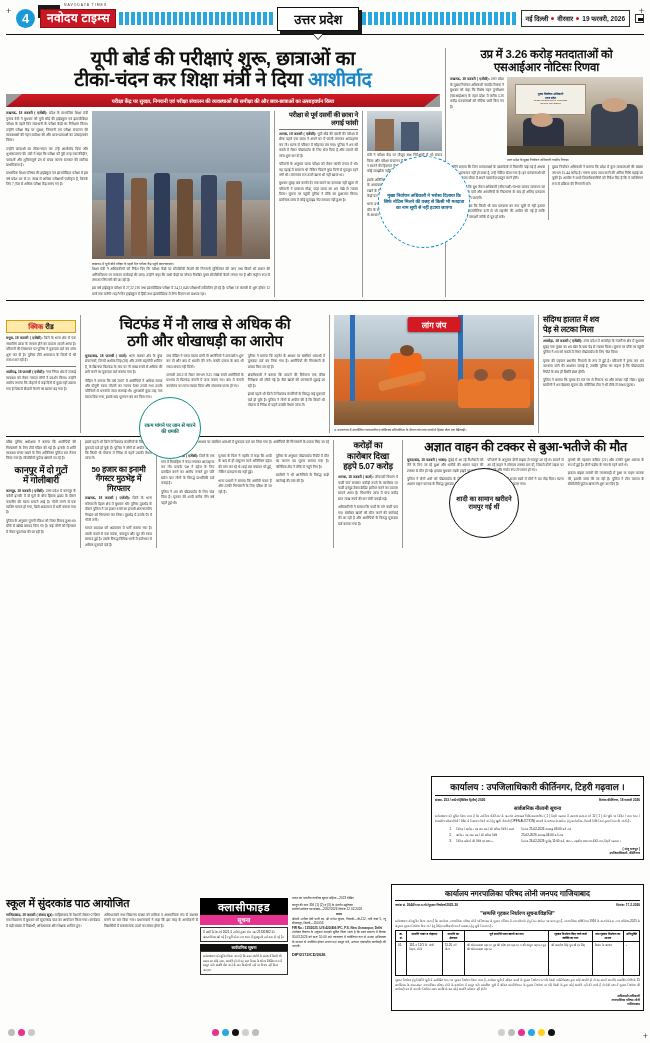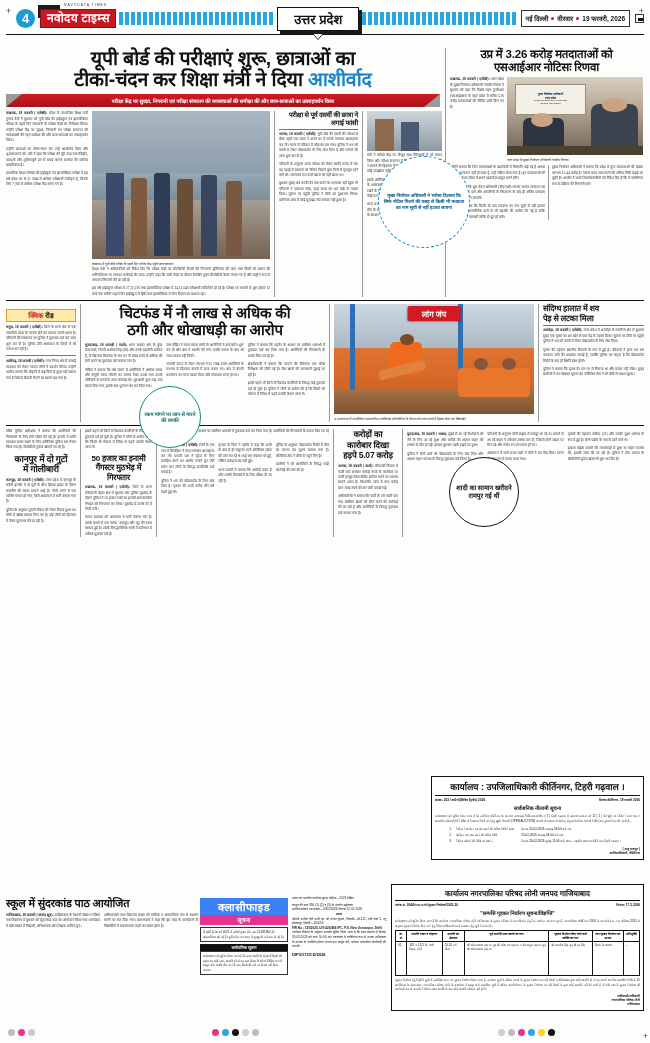--- a/index.html
+++ b/index.html
@@ -128,21 +128,21 @@
   .ad-sub { text-align:center; font-weight:bold; font-size:5.2px; margin:2px 0; }
   .ad-meta { display:flex; justify-content:space-between; font-size:3.2px; font-weight:bold;}
   .ad-p { font-size:3px; line-height:1.5; text-align:justify; color:#222; }
   .ad-tbl { width:100%; border-collapse:collapse; font-size:3px; margin:2px 0;}
   .ad-tbl td, .ad-tbl th { border:0.6px solid #111; padding:1px 2px; vertical-align:top; }
   .ad-sign { text-align:right; font-size:3.2px; font-weight:bold; line-height:1.4; margin-top:2px;}
   .ad-code { font-size:4px; font-weight:bold; margin-top:3px; }
 
   
   .classified-head {
-    background:#3b82f6; color:#fff; font-weight:bold; font-size:11px;
+    background:#000000; color:#fff; font-weight:bold; font-size:11px;
     text-align:center; padding:1px 0; letter-spacing:0.5px;
   }
   .classified-sub {
     background:#e5338f; color:#fff; font-weight:bold; font-size:6px;
     text-align:center; padding:1px 0;
   }
   .cls-block { border:0.8px solid #333; padding:2px; margin-top:2px; font-size:3px; line-height:1.5;}
   .cls-title { background:#111; color:#fff; text-align:center; font-size:4px; font-weight:bold; padding:1px;}
 
   
@@ -291,21 +291,21 @@
           <p class="body-txt" style="margin:0;padding-left:3px;">मुख्य निर्वाचन अधिकारी ने बताया कि प्रदेश में कुल मतदाताओं की संख्या लगभग 15.44 करोड़ है। गणना प्रपत्र जमा करने की अंतिम तिथि बढ़ाई जा चुकी है। आयोग ने सभी जिलाधिकारियों को निर्देश दिए हैं कि वे व्यक्तिगत रूप से प्रक्रिया की निगरानी करें।</p>
         </div>
       </div>
 
       <div class="callout dashed" style="left:-68px;top:108px;width:92px;height:92px;font-size:4.6px;">मुख्य निर्वाचन अधिकारी ने भरोसा दिलाया कि सिर्फ नोटिस मिलने की वजह से किसी भी मतदाता का नाम सूची से नहीं हटाया जाएगा</div>
     </div>
   </div>
 
   <div style="border-top:1.2px solid #111;margin-top:3px;"></div>
 
-  <div style="display:flex;gap:4px;margin-top:3px;">
+  <div style="display:flex;gap:4px;margin-top:14px;">
 
     <div style="width:70px;flex:0 0 70px;" class="">
       <div class="chip-yellow" style="width:100%;text-align:center;">
         <b>क्विक</b>
         <span>रीड</span>
       </div>
       <p class="body-txt" style="margin:3px 0;">
         <span class="dateline-txt">मथुरा, 18 फरवरी ( एजेंसी):</span>
         <span>जिले के थाना क्षेत्र से एक नाबालिग छात्रा के लापता होने का मामला सामने आया है। परिजनों की शिकायत पर पुलिस ने मुकदमा दर्ज कर जांच शुरू कर दी है। पुलिस टीमें आसपास के जिलों में भी तलाश कर रही हैं।</span>
       </p>
@@ -437,20 +437,21 @@
         <div>हड़पे 5.07 करोड़</div>
       </div>
       <p class="body-txt" style="margin:3px 0 0;">
         <span class="dateline-txt">आगरा, 18 फरवरी ( वार्ता):</span>
         <span>जीएसटी विभाग में फर्जी फर्म बनाकर करोड़ों रुपये के कारोबार पर फर्जी इनपुट टैक्स क्रेडिट हासिल करने का मामला सामने आया है। विभागीय जांच में पांच करोड़ सात लाख रुपये की कर चोरी पकड़ी गई।</span>
       </p>
       <p class="body-txt" style="margin:3px 0 0;">अधिकारियों ने बताया कि फर्मों के पते फर्जी पाए गए। संबंधित खातों को सील करने की कार्रवाई की जा रही है और आरोपियों के विरुद्ध मुकदमा दर्ज कराया गया है।</p>
     </div>
 
     <div style="flex:1 1 auto;padding-left:4px;position:relative;" class="vrule">
+      <div class="hl" style="font-size:12.5px;text-align:center;line-height:1.15;">अज्ञात वाहन की टक्कर से बुआ-भतीजे की मौत</div>
       <div style="display:flex;gap:4px;margin-top:3px;">
         <div style="flex:1 1 0;">
           <p class="body-txt" style="margin:0;">
             <span class="dateline-txt">मुरादाबाद, 18 फरवरी ( भाषा):</span>
             <span>मुंबई से आ रहे रिश्तेदारों को लेने के लिए जा रहे बुआ और भतीजे की अज्ञात वाहन की टक्कर से मौत हो गई। हादसा बुधवार तड़के हाइवे पर हुआ।</span>
           </p>
           <p class="body-txt" style="margin:3px 0 0;">पुलिस ने दोनों शवों को पोस्टमार्टम के लिए भेज दिया और अज्ञात वाहन चालक के विरुद्ध मुकदमा दर्ज किया है।</p>
         </div>
         <div style="flex:1 1 0;">
           <p class="body-txt" style="margin:0;">परिजनों के अनुसार दोनों बाइक से रामपुर जा रहे थे। सामने से आ रहे वाहन ने जोरदार टक्कर मार दी, जिससे दोनों सड़क पर गिर पड़े और गंभीर रूप से घायल हो गए।</p>

